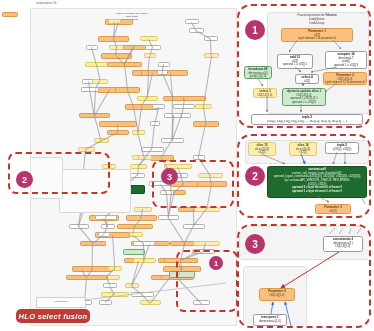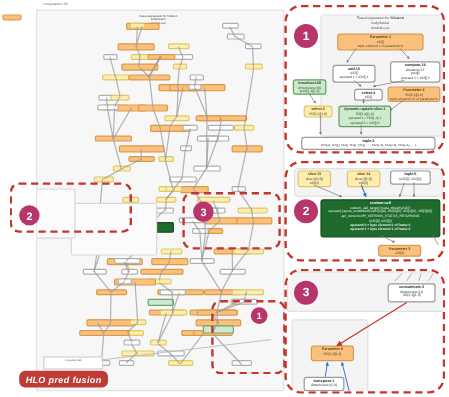--- a/index.html
+++ b/index.html
@@ -531,16 +531,16 @@
     <path d="M108,18 L108,30" stroke="#7a7a7a" stroke-width=".6" fill="none" marker-end="url(#g2)"></path>
     <path d="M80,62 L92,68" stroke="#7a7a7a" stroke-width=".6" fill="none" marker-end="url(#g2)"></path>
     <path d="M124,62 L128,70" stroke="#7a7a7a" stroke-width=".6" fill="none"></path>
   </svg>
 
   <svg style="position:absolute;left:0;top:0;width:374px;height:331px;pointer-events:none;">
     <path d="M84,300 L226,283" stroke="#b5b5b5" stroke-width=".7" fill="none"></path>
   </svg>
 
   <div class="badge" style="left:16px;top:309px;width:74px;height:14px;font-size:7.5px;">
-    <span>HLO pred fusion</span>
+    <span>HLO select fusion</span>
   </div>
 
 </div>
 
 </body></html>

